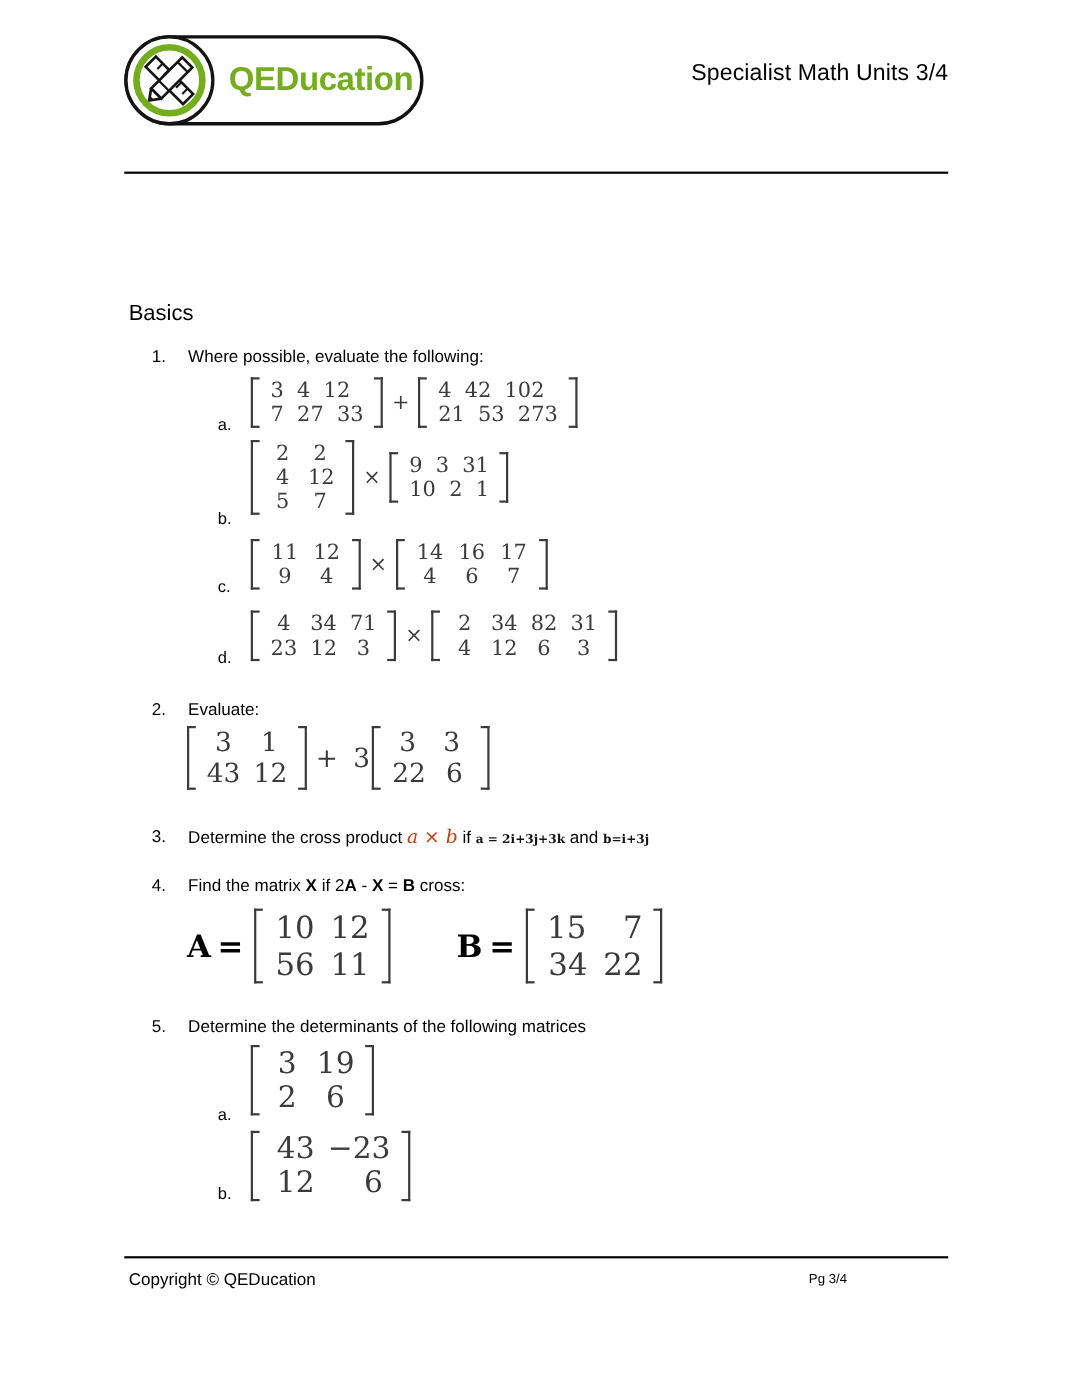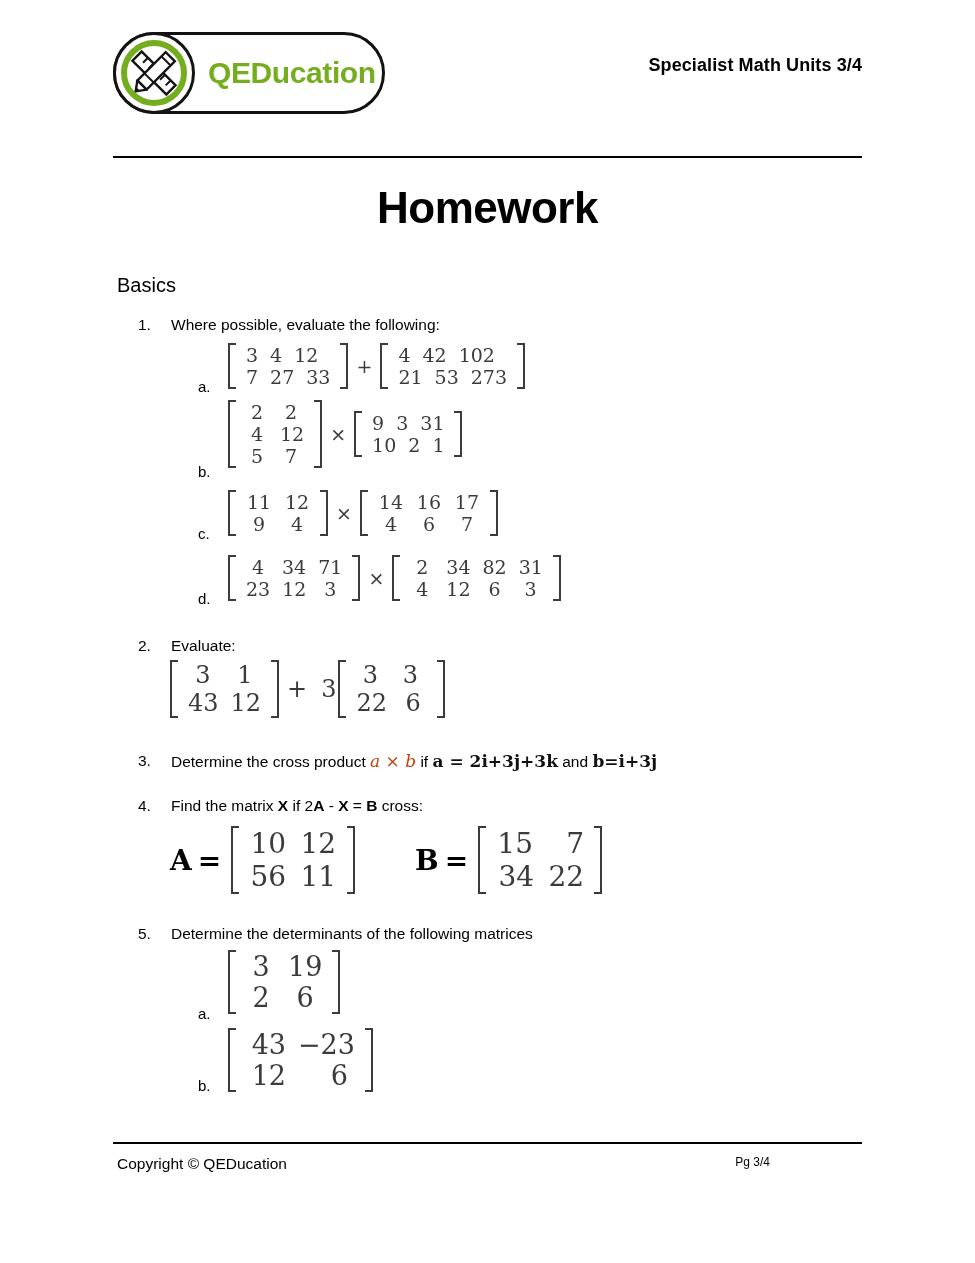--- a/index.html
+++ b/index.html
@@ -77,22 +77,22 @@
     font-size: 30px;
     font-weight: bold;
     color: #74ae1f;
     letter-spacing: -0.4px;
     white-space: nowrap;
   }
   .header-title {
     position: absolute;
     right: 0px;
     top: 27px;
-    font-size: 18px;
-    font-weight: bold;
+    font-size: 21px;
+    font-weight: normal;
     letter-spacing: 0.1px;
     white-space: nowrap;
   }
   .rule-top {
     position: absolute;
     left: 113px;
     top: 156px;
     width: 749px;
     height: 0;
     border-top: 2px solid #000000;
@@ -191,21 +191,21 @@
   .mlabel {
     font-weight: bold;
     color: #000000;
     padding-right: 4px;
   }
   .eqsign { padding: 0 10px 0 2px; color: #000000; font-weight: bold; }
 
   .inline-vec {
     font-family: "DejaVu Serif", "Liberation Serif", serif;
     font-weight: bold;
-    font-size: 17px;
+    font-size: 11px;
     color: #111111;
   }
   .inline-it {
     font-family: "DejaVu Serif", "Liberation Serif", serif;
     font-style: italic;
     font-size: 17px;
     color: #c2410c;
   }
   b.sans { font-family: "Liberation Sans", sans-serif; font-weight: bold; }
 
@@ -254,21 +254,20 @@
         </svg>
       </div>
       <div class="logo-word">QEDucation</div>
     </div>
 
     <div class="header-title">Specialist Math Units 3/4</div>
   </div>
 
   <div class="rule-top"></div>
 
-  <div class="doc-title">Homework</div>
   <div class="section-title">Basics</div>
 
   <div class="q" style="left:138px; top:315px;">
     <span class="q-num">1.</span>
     <span class="q-text">Where possible, evaluate the following:</span>
   </div>
 
   <span class="sublabel" style="left:198px; top:378px;">a.</span>
   <div class="math" style="left:228px; top:341px; font-size:19px;">
     <span class="matrix">

